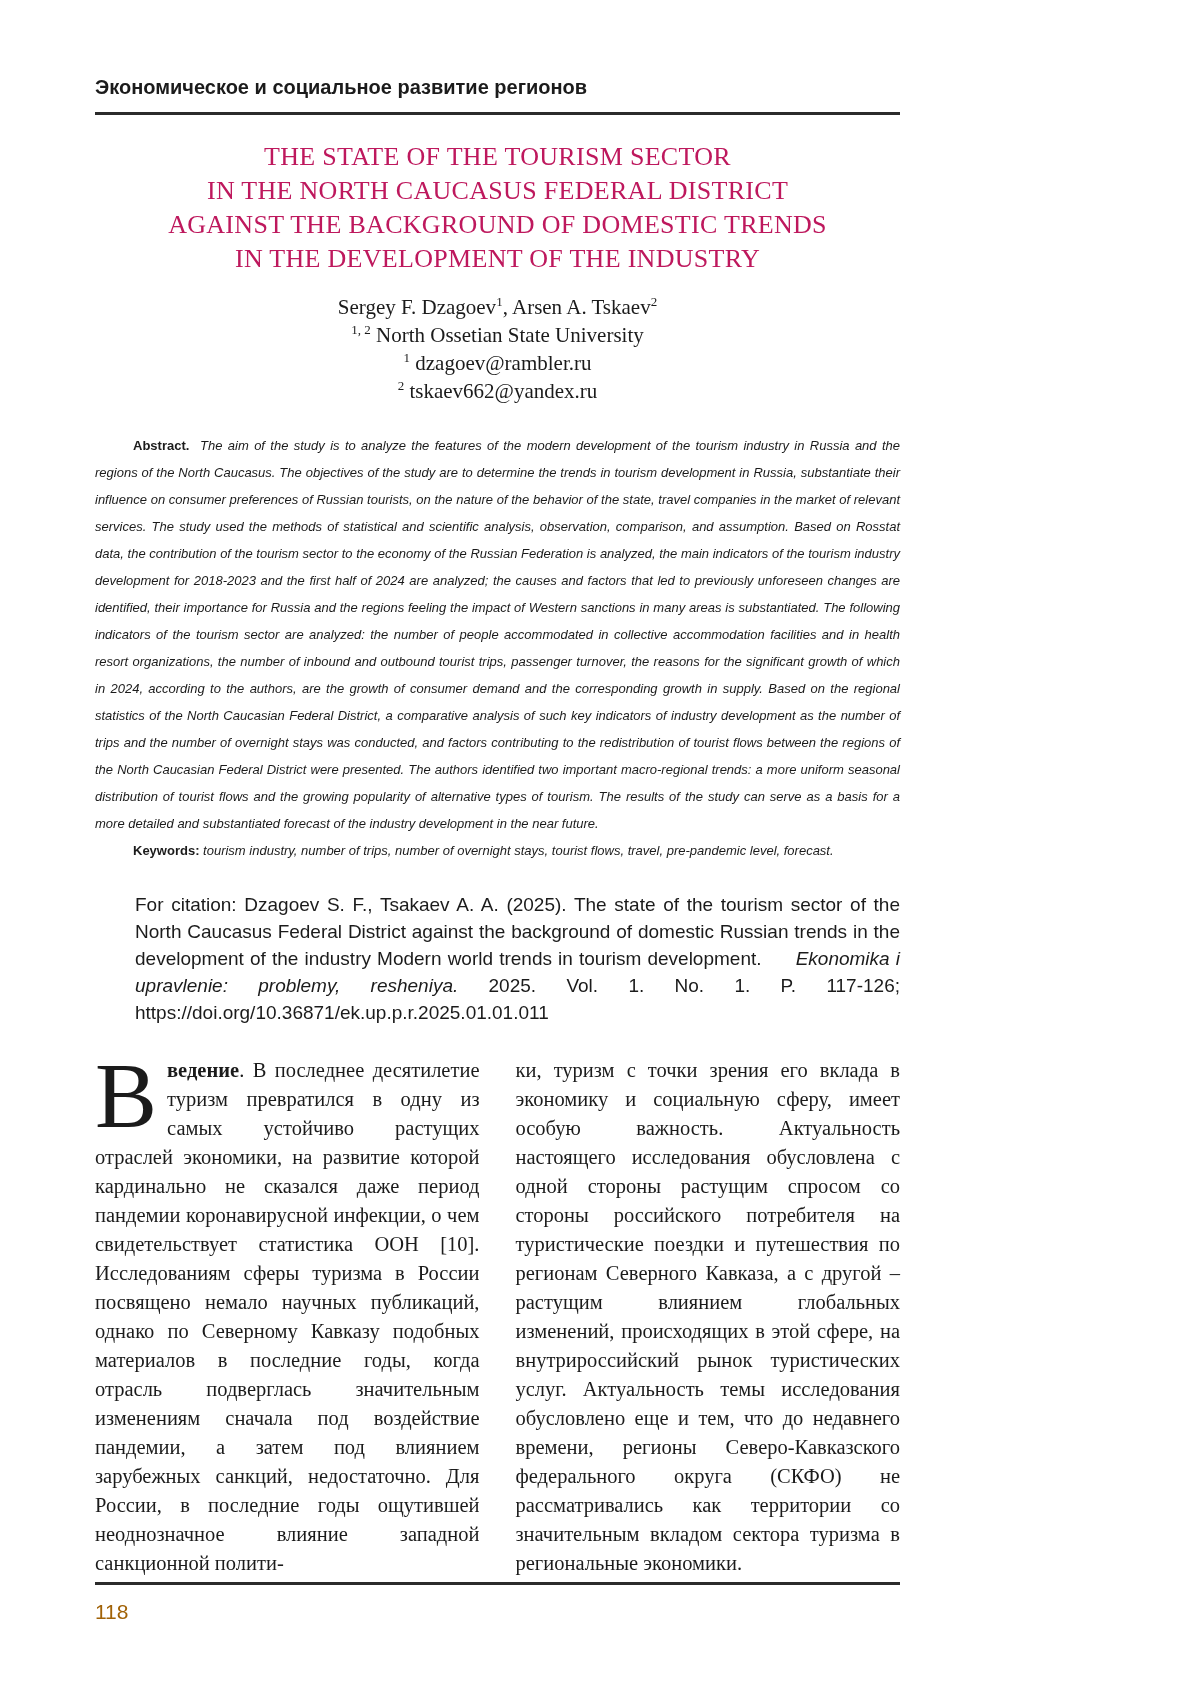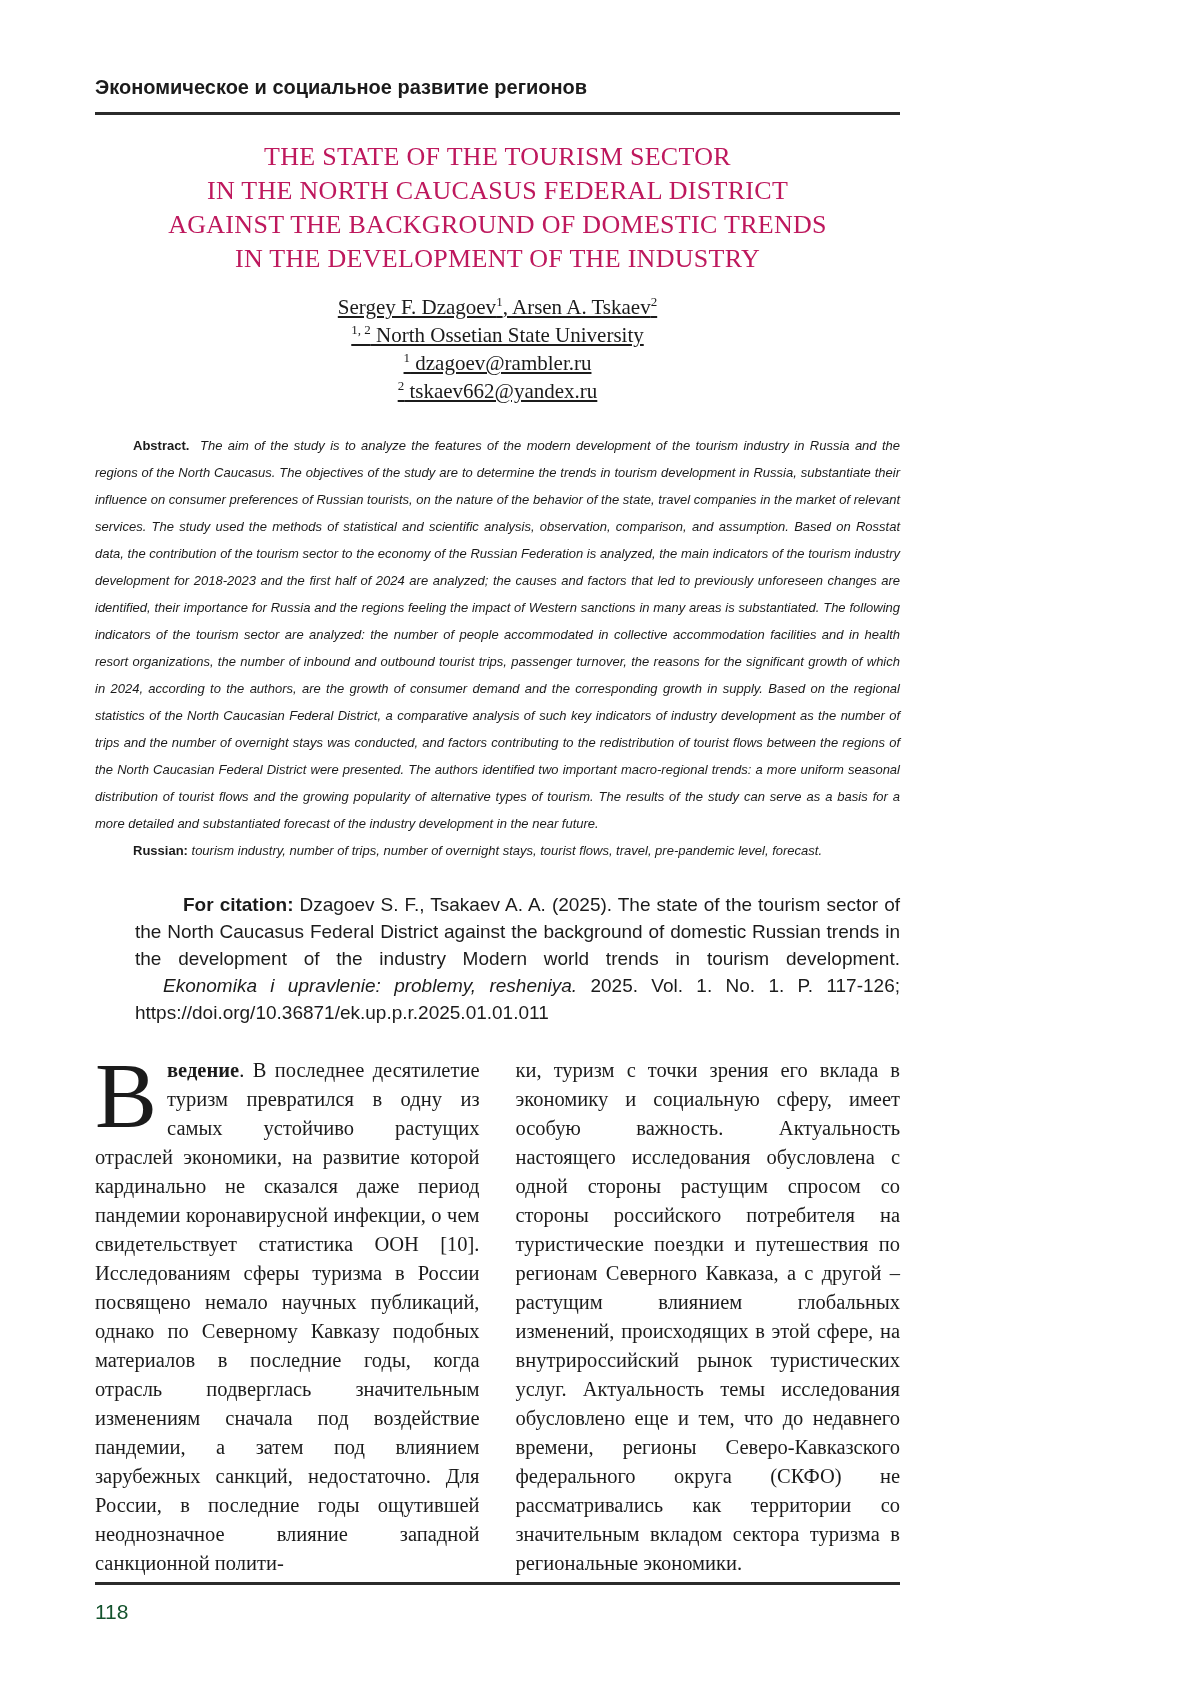--- a/index.html
+++ b/index.html
@@ -27,21 +27,21 @@
     margin-top: 25px; text-align: center;
     font-family: "Liberation Serif", serif;
     font-size: 26px; line-height: 34px; letter-spacing: 0.3px;
     color: #be185d;
   }
 
   
   .authors-block {
     margin-top: 17px; text-align: center;
     font-family: "Liberation Serif", serif;
-    font-size: 21px; line-height: 28px; text-decoration: underline;
+    font-size: 21px; line-height: 28px;
   }
   .authors-block sup, .citation-block sup {
     font-size: 13px; line-height: 0; vertical-align: super;
   }
 
   
   .abstract-section {
     margin-top: 27px;
     font-family: "Liberation Sans", sans-serif;
     font-size: 13px; line-height: 27px;
@@ -51,21 +51,21 @@
   .abstract-section .label { font-style: normal; font-weight: bold; }
   .abstract-section .label-gap { font-style: normal; white-space: pre; }
 
   
   .citation-block {
     margin-top: 27px; padding-left: 40px;
     font-family: "Liberation Sans", sans-serif;
     font-size: 19px; line-height: 27px;
     text-align: justify;
   }
-  .citation-block .label { font-weight: bold; margin-left: 48px; }
+  .citation-block .label { font-weight: normal; }
   .citation-block .journal-name { font-style: italic; margin-left: 28px; }
 
   
   .body-columns {
     margin-top: 30px;
     display: flex; gap: 36px;
     font-family: "Liberation Serif", serif;
     font-size: 20.5px; line-height: 29px;
     text-align: justify;
   }
@@ -77,21 +77,21 @@
     font-weight: normal;
   }
   .intro-bold { font-weight: bold; }
 
   
   .footer { margin-top: auto; }
   .footer-row {
     margin-top: 15px;
     display: flex; justify-content: space-between; align-items: baseline;
     font-family: "Liberation Sans", sans-serif;
-    font-size: 21px; color: #14532d;
+    font-size: 21px; color: #a16207;
   }
 </style>
 </head>
 <body>
 
 <div class="page">
 
   <div class="journal-header">Экономическое и социальное развитие регионов</div>
   <div class="rule header-rule"></div>
 
@@ -104,21 +104,21 @@
 
   <div class="authors-block">
     <div><span>Sergey F. Dzagoev</span><sup>1</sup><span>, </span><span>Arsen A. Tskaev</span><sup>2</sup></div>
     <div><sup>1, 2</sup><span> North Ossetian State University</span></div>
     <div><sup>1</sup><span> dzagoev@rambler.ru</span></div>
     <div><sup>2</sup><span> tskaev662@yandex.ru</span></div>
   </div>
 
   <div class="abstract-section">
     <p><span class="label">Abstract.</span><span class="label-gap">  </span><span>The aim of the study is to analyze the features of the modern development of the tourism industry in Russia and the regions of the North Caucasus. The objectives of the study are to determine the trends in tourism development in Russia, substantiate their influence on consumer preferences of Russian tourists, on the nature of the behavior of the state, travel companies in the market of relevant services. The study used the methods of statistical and scientific analysis, observation, comparison, and assumption. Based on Rosstat data, the contribution of the tourism sector to the economy of the Russian Federation is analyzed, the main indicators of the tourism industry development for 2018-2023 and the first half of 2024 are analyzed; the causes and factors that led to previously unforeseen changes are identified, their importance for Russia and the regions feeling the impact of Western sanctions in many areas is substantiated. The following indicators of the tourism sector are analyzed: the number of people accommodated in collective accommodation facilities and in health resort organizations, the number of inbound and outbound tourist trips, passenger turnover, the reasons for the significant growth of which in 2024, according to the authors, are the growth of consumer demand and the corresponding growth in supply. Based on the regional statistics of the North Caucasian Federal District, a comparative analysis of such key indicators of industry development as the number of trips and the number of overnight stays was conducted, and factors contributing to the redistribution of tourist flows between the regions of the North Caucasian Federal District were presented. The authors identified two important macro-regional trends: a more uniform seasonal distribution of tourist flows and the growing popularity of alternative types of tourism. The results of the study can serve as a basis for a more detailed and substantiated forecast of the industry development in the near future.</span></p>
-    <p><span class="label">Russian:</span><span> tourism industry, number of trips, number of overnight stays, tourist flows, travel, pre-pandemic level, forecast.</span></p>
+    <p><span class="label">Keywords:</span><span> tourism industry, number of trips, number of overnight stays, tourist flows, travel, pre-pandemic level, forecast.</span></p>
   </div>
 
   <div class="citation-block">
     <span class="label">For citation:</span><span> Dzagoev S. F., Tsakaev A. A. (2025). The state of the tourism sector of the North Caucasus Federal District against the background of domestic Russian trends in the development of the industry Modern world trends in tourism development. </span><span class="journal-name">Ekonomika i upravlenie: problemy, resheniya.</span><span> 2025. Vol. 1. No. 1. P. 117-126; </span><span>https://doi.org/10.36871/ek.up.p.r.2025.01.01.011</span>
   </div>
 
   <div class="body-columns">
     <div class="column">
       <span class="dropcap">В</span><span class="intro-bold">ведение</span><span>. В последнее десятилетие туризм превратился в одну из самых устойчиво растущих отраслей экономики, на развитие которой кардинально не сказался даже период пандемии коронавирусной инфекции, о чем свидетельствует статистика ООН [10]. Исследованиям сферы туризма в России посвящено немало научных публикаций, однако по Северному Кавказу подобных материалов в последние годы, когда отрасль подверглась значительным изменениям сначала под воздействие пандемии, а затем под влиянием зарубежных санкций, недостаточно. Для России, в последние годы ощутившей неоднозначное влияние западной санкционной полити-</span>
     </div>

